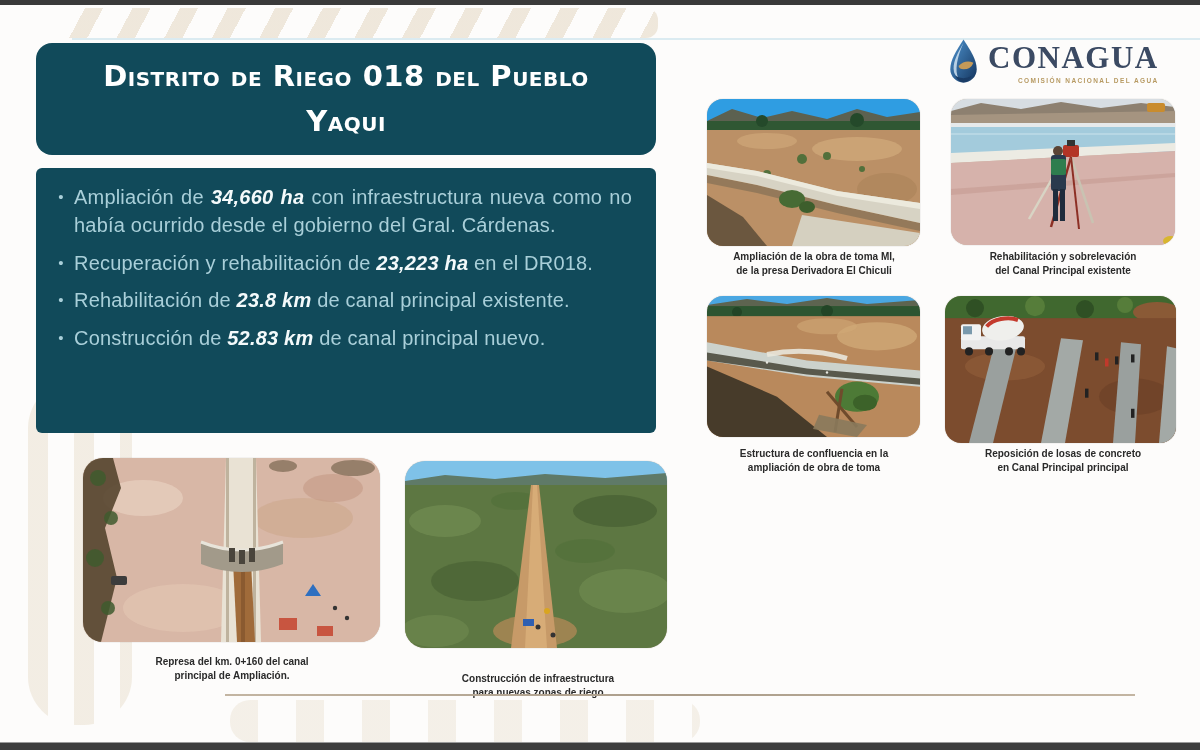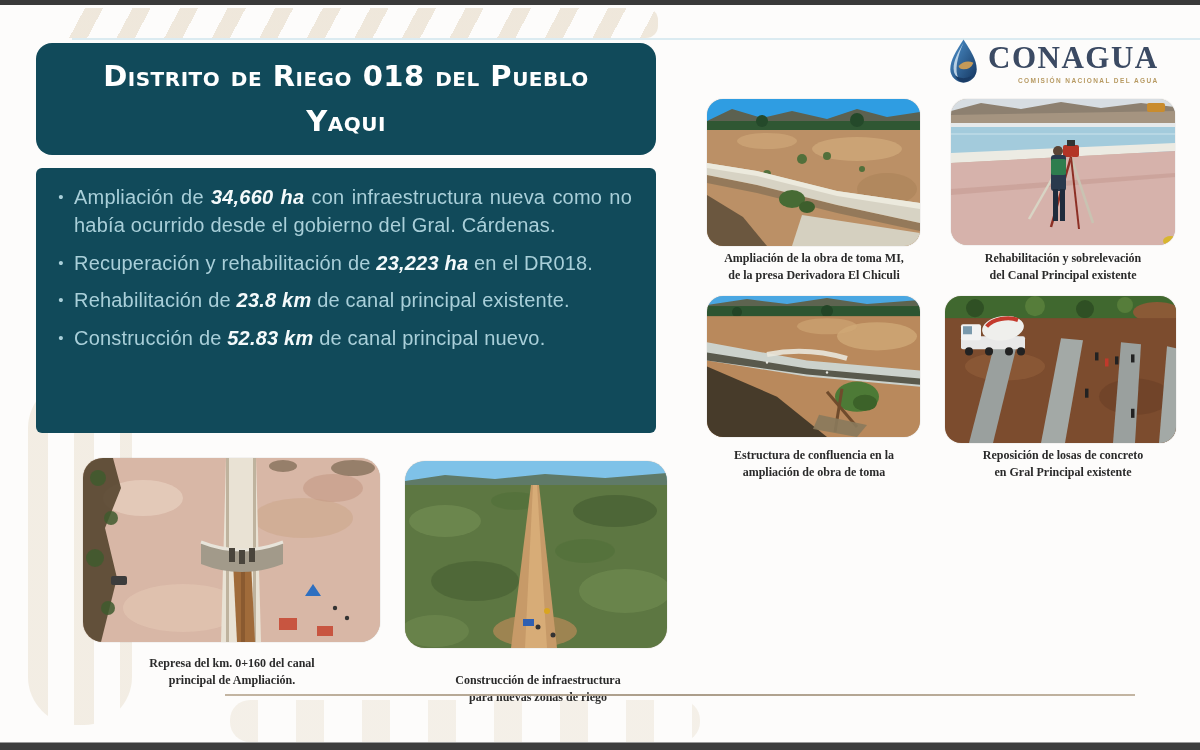--- a/index.html
+++ b/index.html
@@ -69,21 +69,21 @@
   .photo svg { display:block; width:100%; height:100%; }
   .fig-a { left:707px; top:99px;  width:213px; height:147px; }
   .fig-b { left:951px; top:99px;  width:224px; height:146px; }
   .fig-c { left:707px; top:296px; width:213px; height:141px; }
   .fig-d { left:945px; top:296px; width:231px; height:147px; }
   .fig-e { left:83px;  top:458px; width:297px; height:184px; border-radius:20px; }
   .fig-f { left:405px; top:461px; width:262px; height:187px; border-radius:20px; }
 
   .caption {
     position:absolute; text-align:center; color:#2a2a2a;
-    font-family:Liberation Serif, serif; font-weight:700; font-size:12px; line-height:1.4;
+    font-family:Liberation Sans, sans-serif; font-weight:700; font-size:10px; line-height:1.4;
   }
   .caption span { display:block; }
   .cap-a { left:692px; top:250px; width:244px; }
   .cap-b { left:940px; top:250px; width:246px; }
   .cap-c { left:692px; top:447px; width:244px; }
   .cap-d { left:940px; top:447px; width:246px; }
   .cap-e { left:92px;  top:655px; width:280px; }
   .cap-f { left:412px; top:672px; width:252px; }
 
   .footer-line { position:absolute; left:225px; top:694px; width:910px; height:2px;
@@ -322,21 +322,21 @@
   <div class="caption cap-b">
     <span>Rehabilitación y sobrelevación</span>
     <span>del Canal Principal existente</span>
   </div>
   <div class="caption cap-c">
     <span>Estructura de confluencia en la</span>
     <span>ampliación de obra de toma</span>
   </div>
   <div class="caption cap-d">
     <span>Reposición de losas de concreto</span>
-    <span>en Gral Principal existente</span>
+    <span>en Canal Principal principal</span>
   </div>
   <div class="caption cap-e">
     <span>Represa del km. 0+160 del canal</span>
     <span>principal de Ampliación.</span>
   </div>
   <div class="caption cap-f">
     <span>Construcción de infraestructura</span>
     <span>para nuevas zonas de riego</span>
   </div>
 

